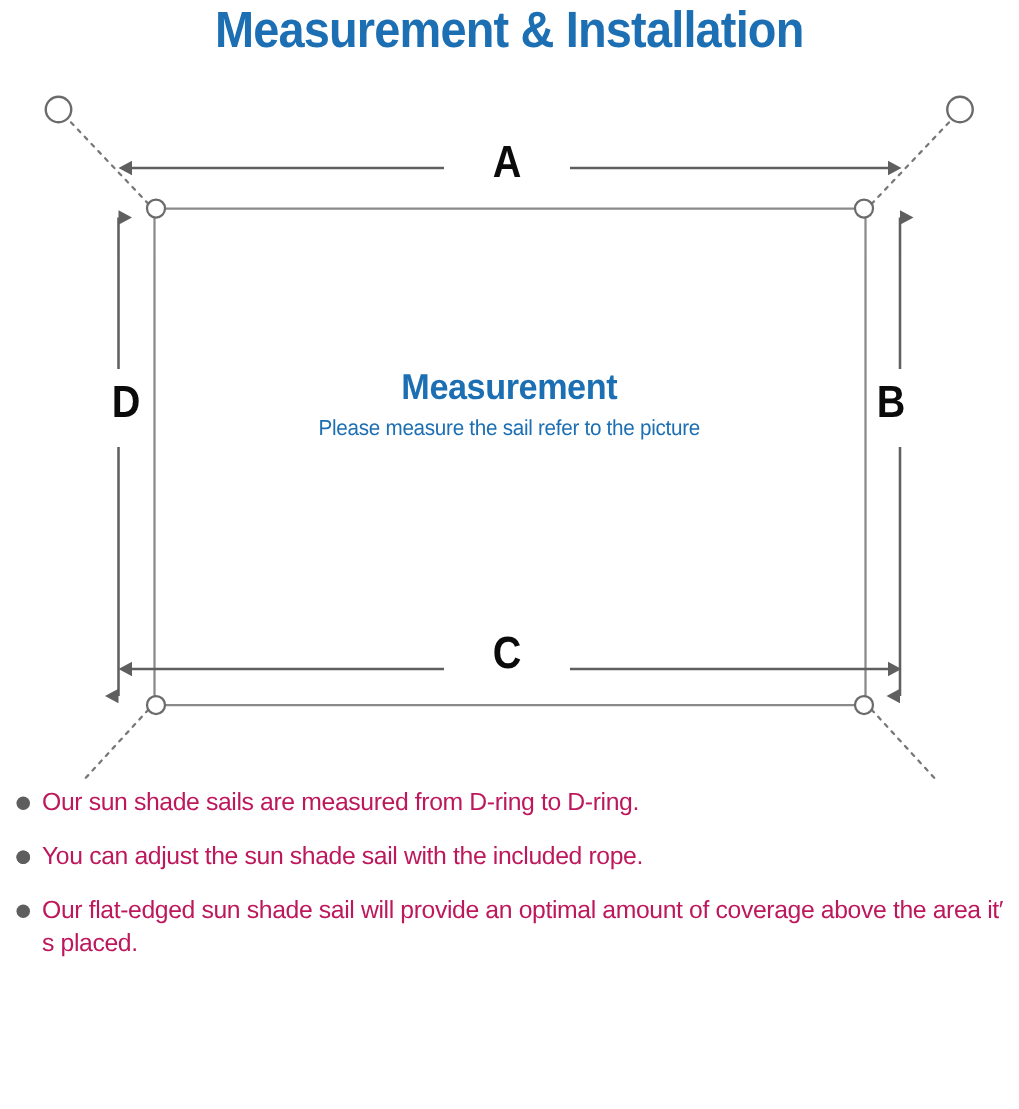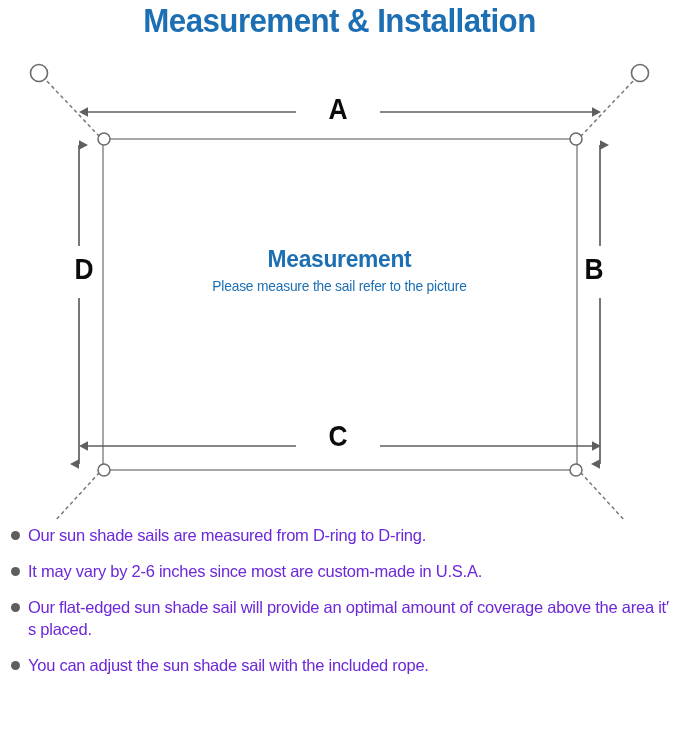--- a/index.html
+++ b/index.html
@@ -93,21 +93,21 @@
     left: 0;
     top: 524px;
     width: 679px;
   }
   .note-item {
     position: relative;
     padding-left: 28px;
     margin-bottom: 14px;
     font-size: 16.5px;
     line-height: 22px;
-    color: #6d28d9;
+    color: #be185d;
     letter-spacing: -0.25px;
     padding-right: 6px;
   }
   .note-item:last-child { margin-bottom: 0; }
   .note-bullet {
     position: absolute;
     left: 11px;
     top: 7px;
     width: 9px;
     height: 9px;
@@ -192,23 +192,22 @@
   <div class="dim-label dim-d">D</div>
 </div>
 
 <div class="notes">
   <div class="note-item">
     <span class="note-bullet"></span>
     <span>Our sun shade sails are measured from D-ring to D-ring.</span>
   </div>
   <div class="note-item">
     <span class="note-bullet"></span>
-    <span>It may vary by 2-6 inches since most are custom-made in U.S.A.</span>
+  </div>
+  <div class="note-item">
+    <span class="note-bullet"></span>
+    <span>You can adjust the sun shade sail with the included rope.</span>
   </div>
   <div class="note-item">
     <span class="note-bullet"></span>
     <span>Our flat-edged sun shade sail will provide an optimal amount of coverage above the area it′ s placed.</span>
   </div>
-  <div class="note-item">
-    <span class="note-bullet"></span>
-    <span>You can adjust the sun shade sail with the included rope.</span>
-  </div>
 </div>
 
 </body></html>

